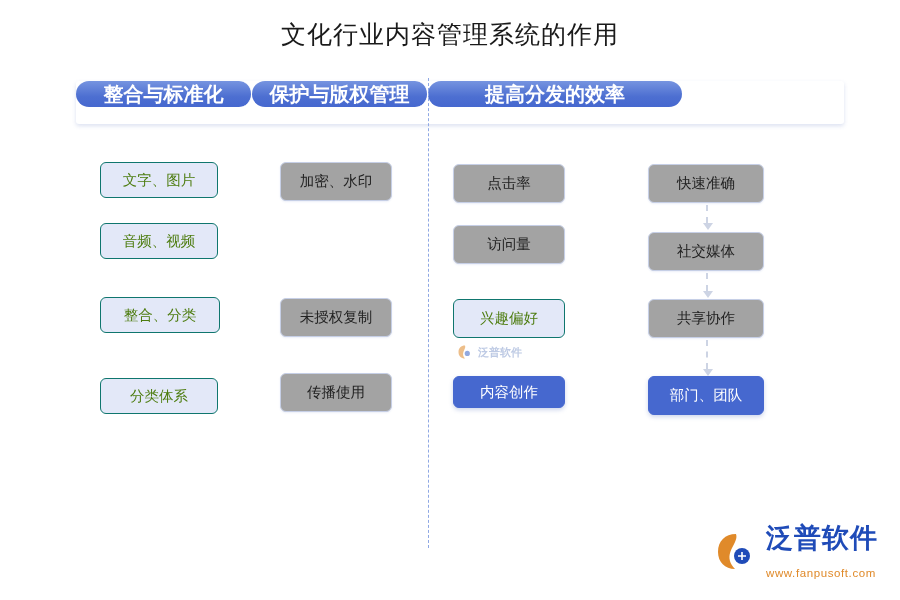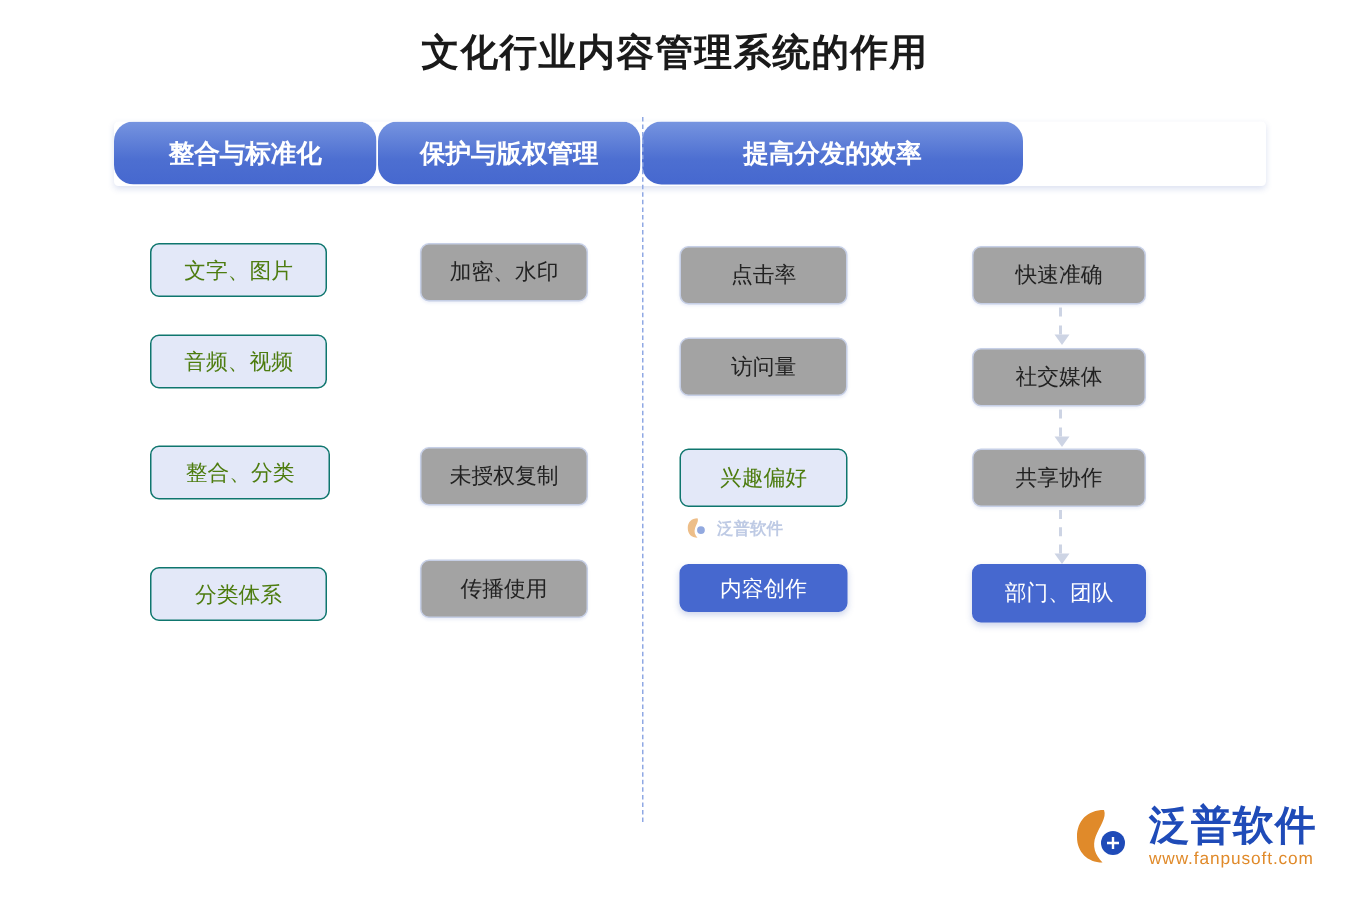--- a/index.html
+++ b/index.html
@@ -16,44 +16,44 @@
   }
 
   
   .page-title {
     position: absolute;
     top: 18px;
     left: 0;
     width: 900px;
     text-align: center;
     font-size: 25px;
-    font-weight: bold;
+    font-weight: normal;
     color: #1a1a1a;
     letter-spacing: 1px;
   }
 
   
   .header-band {
     position: absolute;
     top: 81px;
     left: 76px;
     width: 768px;
     height: 43px;
     display: flex;
     border-radius: 3px;
     overflow: hidden;
     box-shadow: 0 2px 4px rgba(60,90,180,0.18);
   }
   .header-cell {
-    height: 42px;
+    height: 26px;
     display: flex;
     align-items: center;
     justify-content: center;
     color: #ffffff;
-    font-size: 17px;
+    font-size: 20px;
     font-weight: bold;
     background: linear-gradient(180deg, #7694e0 0%, #4d6fd1 60%, #4668cf 100%);
     border-right: 1px solid #ffffff;
     box-sizing: border-box;
     border-radius: 13px;
   }
   .header-cell:last-child { border-right: none; }
   .hc-0 { width: 176px; }
   .hc-1 { width: 176px; }
   .hc-2 { width: 162px; }
@@ -177,21 +177,21 @@
   .brand-name {
     font-size: 27px;
     font-weight: bold;
     color: #1f4bb8;
     letter-spacing: 1px;
   }
   .brand-url {
     font-size: 11.5px;
     color: #e08a2a;
     letter-spacing: 0.6px;
-    margin-top: 2px;
+    margin-top: 14px;
   }
 </style>
 </head>
 <body>
 
 <div class="page-title">文化行业内容管理系统的作用</div>
 
 <div class="header-band">
   <div class="header-cell hc-0">整合与标准化</div>
   <div class="header-cell hc-1">保护与版权管理</div>

